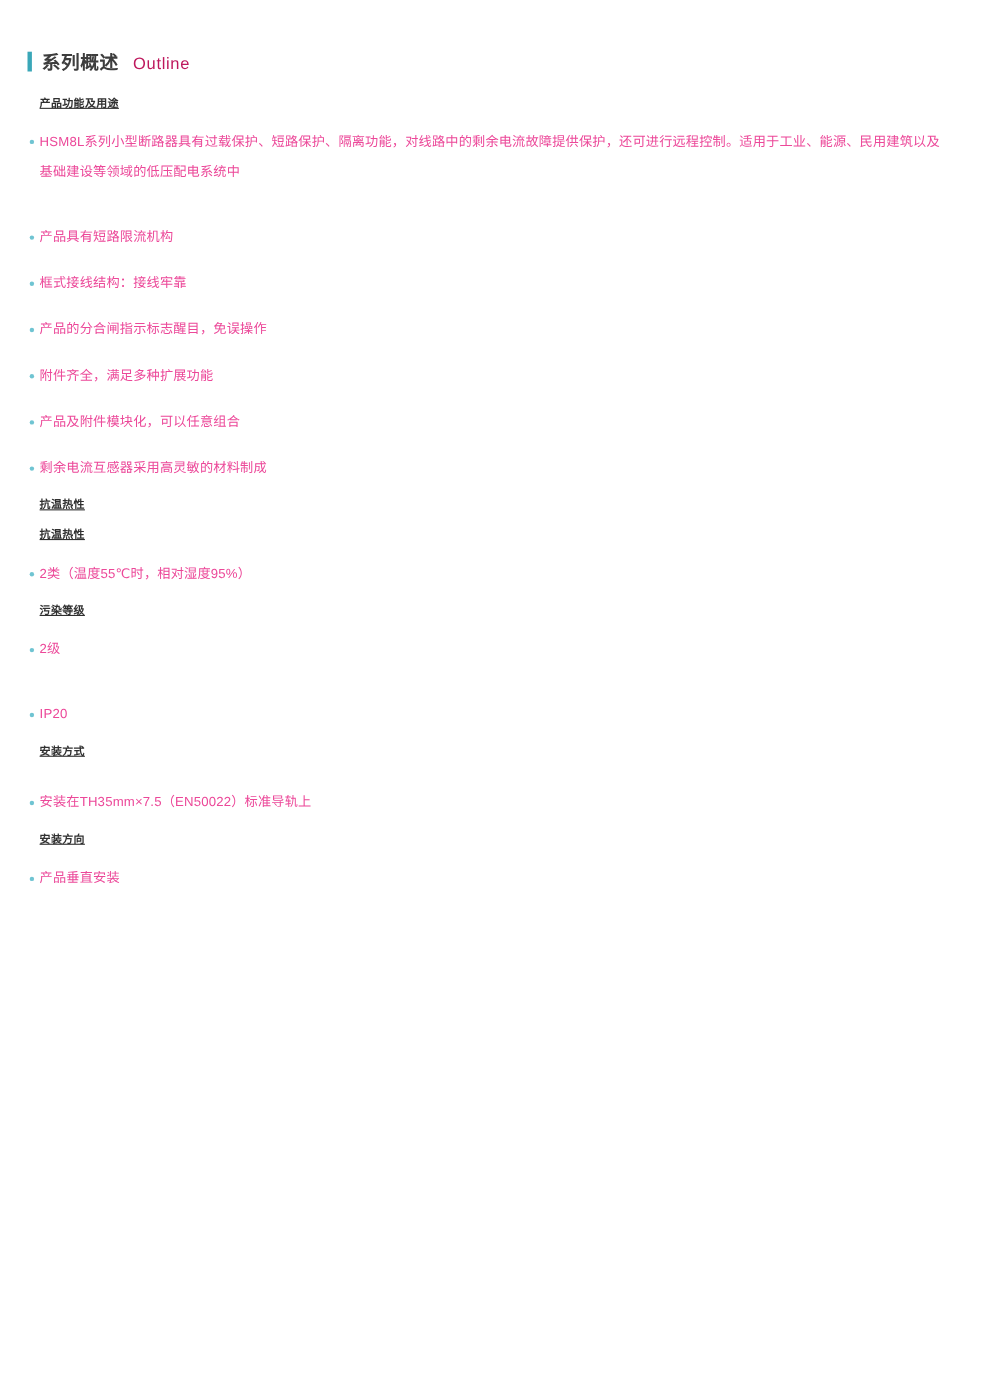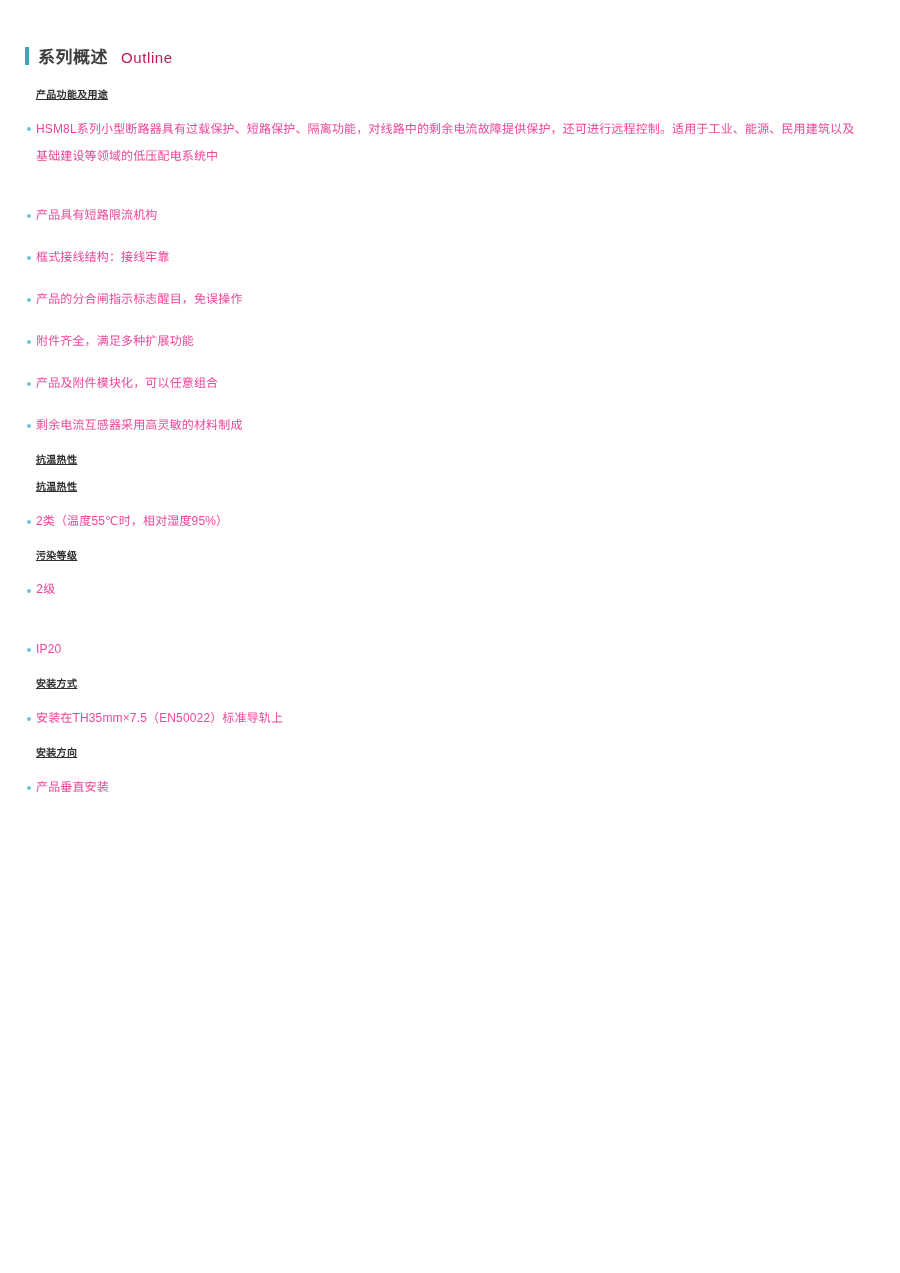--- a/index.html
+++ b/index.html
@@ -175,21 +175,21 @@
           <span class="bullet"></span>
           <span class="text">2类（温度55℃时，相对湿度95%）</span>
         </li>
       </ul>
     </div>
 
     <div class="block">
       <div style="height:17px"></div>
       <div class="block-title">污染等级</div>
       <ul class="items">
-        <li class="item" style="margin-top:17px;font-family:Liberation Mono, monospace;">
+        <li class="item" style="margin-top:17px;">
           <span class="bullet"></span>
           <span class="text">2级</span>
         </li>
       </ul>
     </div>
 
     <div class="block">
       <div style="height:17px"></div>
       <ul class="items">
         <li class="item" style="margin-top:17px;">
@@ -197,21 +197,21 @@
           <span class="text">IP20</span>
         </li>
       </ul>
     </div>
 
 
     <div class="block">
       <div style="height:17px"></div>
       <div class="block-title">安装方式</div>
       <ul class="items">
-        <li class="item" style="margin-top:17px;">
+        <li class="item" style="margin-top:28px;">
           <span class="bullet"></span>
           <span class="text">安装在TH35mm×7.5（EN50022）标准导轨上</span>
         </li>
       </ul>
     </div>
 
     <div class="block">
       <div style="height:17px"></div>
       <div class="block-title">安装方向</div>
       <ul class="items">

